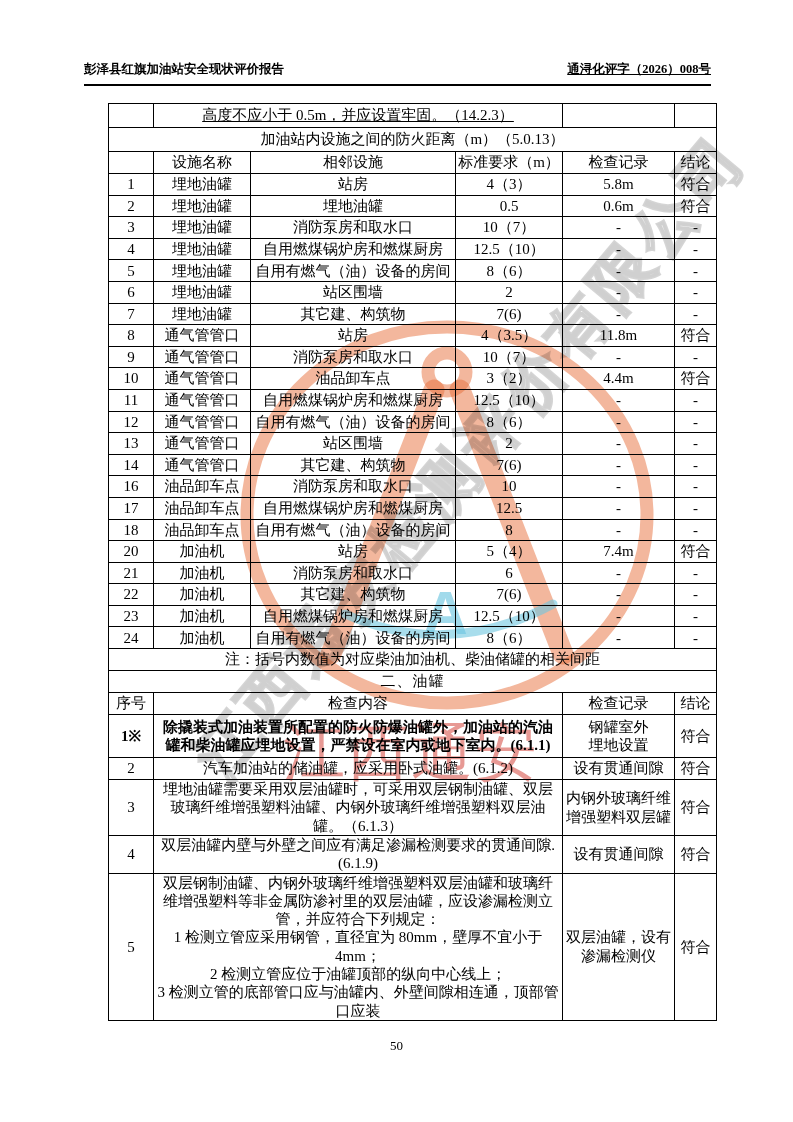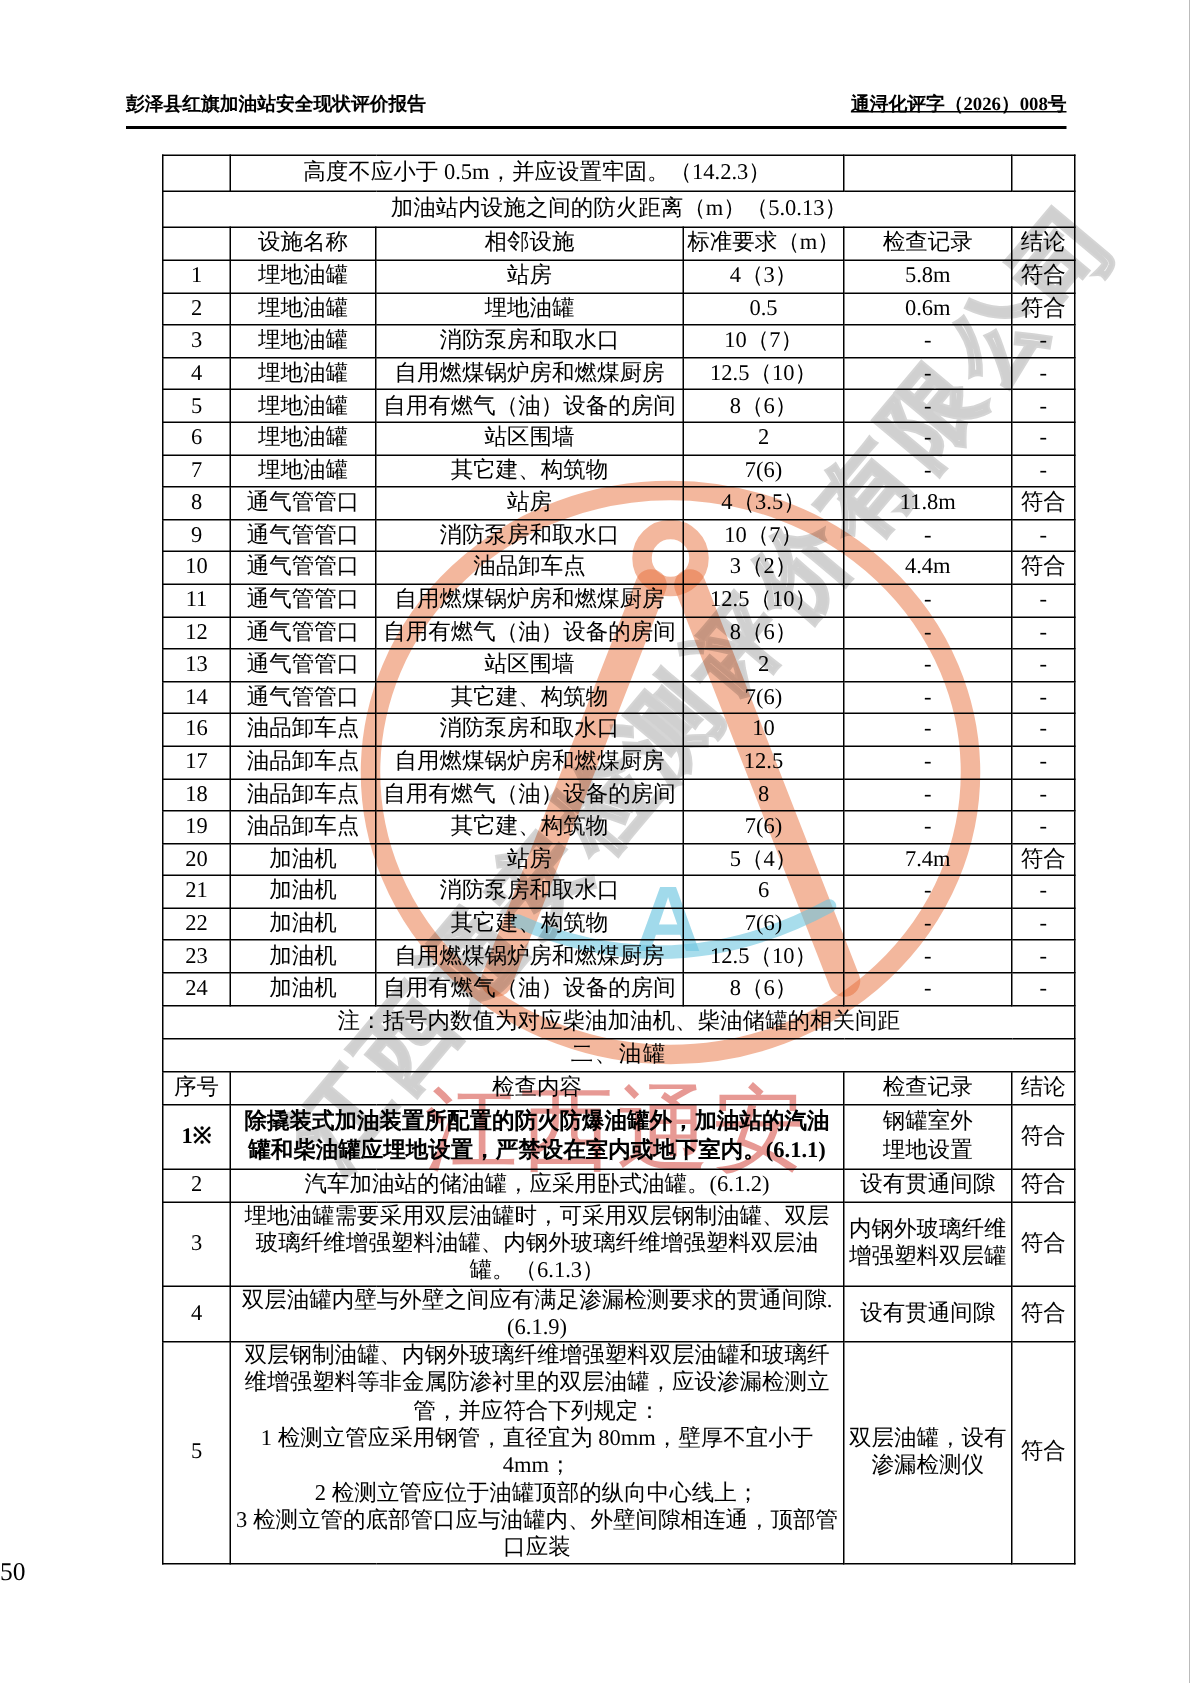--- a/index.html
+++ b/index.html
@@ -8,31 +8,31 @@
   
   .hdr{position:absolute;left:84px;top:56px;width:627px;height:28px;
        border-bottom:2px solid #000;font-weight:bold;font-size:12.5px;line-height:26px;}
   .hdr .l{float:left;}
   .hdr .r{float:right;text-decoration:underline;}
   
   table.main{position:absolute;left:108px;top:103px;width:608px;
              border-collapse:collapse;table-layout:fixed;z-index:1;}
   table.main td{border:1px solid #000;font-size:15px;text-align:center;
                 vertical-align:middle;padding:0 2px;line-height:1.22;overflow:hidden;}
-  tr.h-carry{height:24px;} tr.h-title{height:24px;} tr.h-head{height:22px;}
+  tr.h-carry{height:24px;text-decoration:underline;} tr.h-title{height:24px;} tr.h-head{height:22px;}
   tr.h-data{height:21.6px;} tr.h-note{height:22px;} tr.h-sec{height:22px;} tr.h-head2{height:22px;}
   td.left{text-align:left;padding:0 5px;}
   td.content{text-align:left;font-size:14px;white-space:pre-line;
              line-height:19px;padding:2px 4px;vertical-align:middle;}
   td.bold{font-weight:bold;}
   td.pre{white-space:pre-line;}
   td.sec-title{font-weight:normal;font-size:15.5px;letter-spacing:1px;}
   
-  .pageno{position:absolute;left:0;top:1038px;width:100%;text-align:left;
-          font-size:17px;font-family:Liberation Serif, serif;}
+  .pageno{position:absolute;left:0;top:1038px;width:100%;text-align:center;
+          font-size:13px;font-family:Liberation Serif, serif;}
   
   .wm{position:absolute;pointer-events:none;mix-blend-mode:multiply;}
   #wm-diag{left:-35px;top:417px;width:1000px;height:70px;z-index:4;
            transform:rotate(-50deg);transform-origin:center;
            font-family:"Liberation Sans","DejaVu Sans",sans-serif;
            font-size:62px;font-weight:bold;letter-spacing:6px;text-align:center;
            color:rgba(200,200,200,0.12);
            -webkit-text-stroke:2.5px rgba(155,155,155,0.42);}
   #wm-stamp{left:227px;top:312px;width:440px;height:408px;z-index:5;}
   #wm-red{left:283px;top:711px;z-index:5;
@@ -207,28 +207,20 @@
         </tr>
         <tr class="h-data">
           <td>18</td>
           <td>油品卸车点</td>
           <td>自用有燃气（油）设备的房间</td>
           <td>8</td>
           <td>-</td>
           <td>-</td>
         </tr>
         <tr class="h-data">
-          <td>19</td>
-          <td>油品卸车点</td>
-          <td>其它建、构筑物</td>
-          <td>7(6)</td>
-          <td>-</td>
-          <td>-</td>
-        </tr>
-        <tr class="h-data">
           <td>20</td>
           <td>加油机</td>
           <td>站房</td>
           <td>5（4）</td>
           <td>7.4m</td>
           <td>符合</td>
         </tr>
         <tr class="h-data">
           <td>21</td>
           <td>加油机</td>

